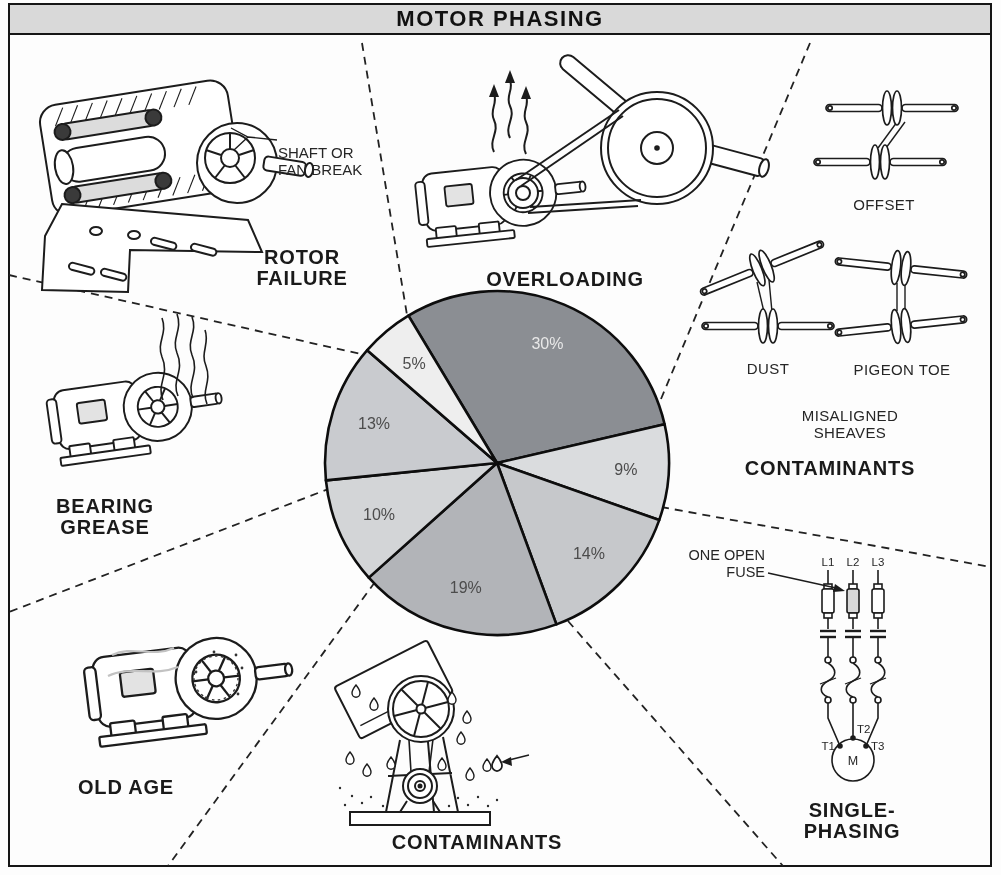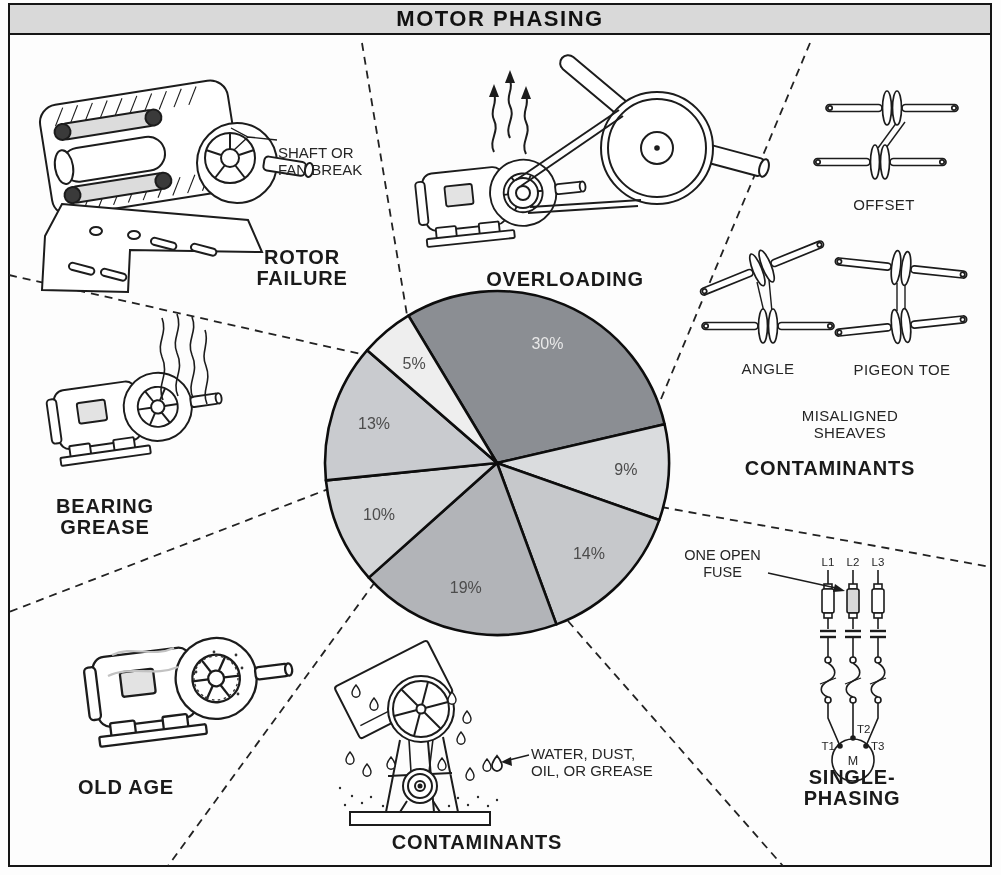--- a/index.html
+++ b/index.html
@@ -12,21 +12,21 @@
             display:flex;align-items:center;justify-content:center;
             font-weight:bold;font-size:22px;letter-spacing:1.5px;color:#111;}
   .art{position:absolute;left:0;top:0;}
   .h{position:absolute;transform:translateX(-50%);text-align:center;
      font-weight:bold;font-size:20px;line-height:21px;color:#1a1a1a;
      letter-spacing:0.8px;white-space:pre-line;}
   .sub{position:absolute;transform:translateX(-50%);text-align:center;
        font-size:15px;color:#262626;letter-spacing:0.4px;white-space:pre-line;}
   .callout{position:absolute;font-size:15px;line-height:16.5px;color:#262626;
            white-space:pre-line;}
-  .callout.right{text-align:center;}
+  .callout.right{text-align:right;}
 </style>
 </head>
 <body>
 
 <div class="stage">
 
   <div class="frame"></div>
   <div class="titlebar">
     <span>MOTOR PHASING</span>
   </div>
@@ -336,31 +336,29 @@
   </svg>
 
   <div class="h" style="left:302px;top:247px;">ROTOR
 FAILURE</div>
   <div class="callout" style="left:278px;top:129px;margin-top:16px;">SHAFT OR
 FAN BREAK</div>
 
   <div class="h" style="left:565px;top:241px;margin-top:28px;">OVERLOADING</div>
 
   <div class="sub" style="left:884px;top:196px;">OFFSET</div>
-  <div class="sub" style="left:768px;top:360px;">ANGLE</div>
+  <div class="sub" style="left:768px;top:360px;">DUST</div>
   <div class="sub" style="left:902px;top:361px;">PIGEON TOE</div>
   <div class="sub" style="left:850px;top:407px;">MISALIGNED SHEAVES</div>
   <div class="h" style="left:830px;top:458px;">CONTAMINANTS</div>
 
   <div class="callout right" style="left:680px;top:547px;width:85px;font-size:14.5px;">ONE OPEN
 FUSE</div>
-  <div class="h" style="left:852px;top:767px;">SINGLE-
+  <div class="h" style="left:852px;top:800px;">SINGLE-
 PHASING</div>
 
-  <div class="callout" style="left:531px;top:746px;">WATER, DUST,
-OIL, OR GREASE</div>
   <div class="h" style="left:477px;top:832px;">CONTAMINANTS</div>
 
   <div class="h" style="left:126px;top:777px;">OLD AGE</div>
   <div class="h" style="left:105px;top:496px;">BEARING
 GREASE</div>
 
 </div>
 
 </body></html>

